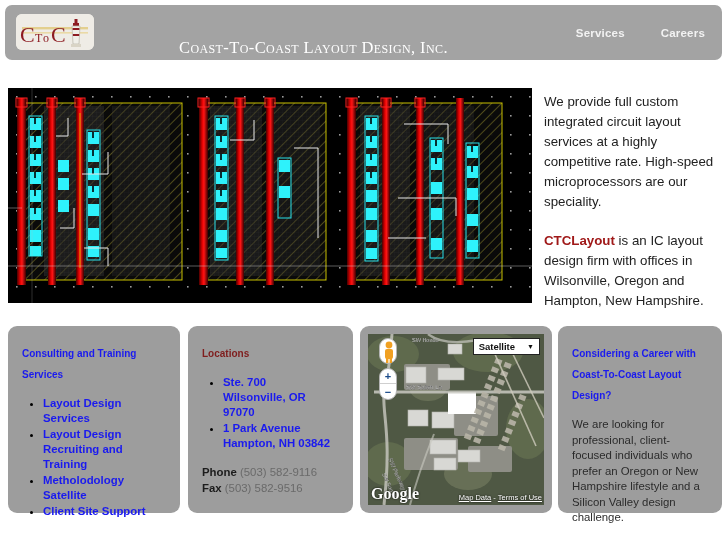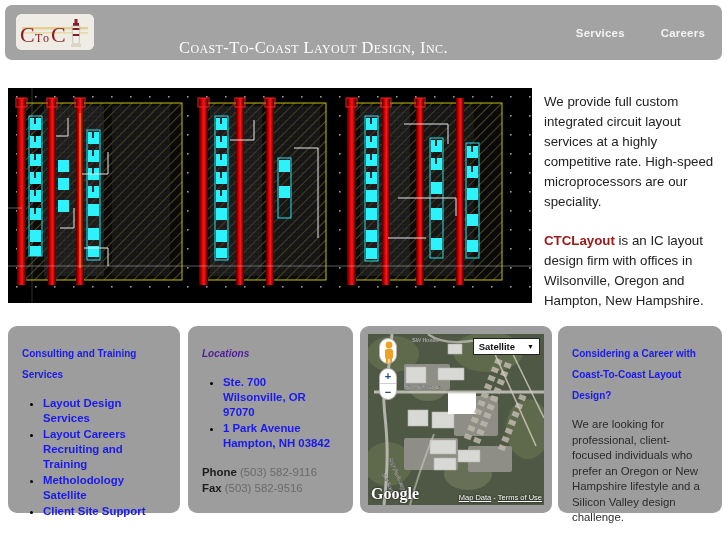--- a/index.html
+++ b/index.html
@@ -75,21 +75,21 @@
   #panel-map       { left: 360px; width: 192px; padding: 8px; }
   #panel-careers   { left: 558px; width: 164px; }
 
   .panel-inner { padding: 17px 14px 0 14px; }
 
   .panel-title {
     font-size: 10px; font-weight: bold; line-height: 21px;
     margin-bottom: 11px;
   }
   .panel-title.link { color: #1a1aef; }
-  .panel-title.olive { color: #4c1d95; font-style: italic; }
+  .panel-title.olive { color: #7f1d1d; }
 
   .panel ul { list-style: disc; margin: 0 0 0 21px; padding: 0; }
   .panel li { font-size: 11.4px; line-height: 15px; margin-bottom: 1px; color: #000; }
   .panel li a, .panel li span.addr {
     color: #1a1aef; font-weight: bold; text-decoration: none;
     display: block;
   }
   .contact { margin-top: 13px; font-size: 11.4px; line-height: 16px; }
   .contact .lbl { font-weight: bold; color: #1c1c1c; }
   .contact .val { color: #6a6a6a; }
@@ -367,21 +367,21 @@
   </div>
 
   <div class="panel" id="panel-services">
     <div class="panel-inner">
       <div class="panel-title link">Consulting and Training Services</div>
       <ul>
         <li>
             <a href="#">Layout Design Services</a>
           </li>
         <li>
-            <a href="#">Layout Careers Recruiting and Training</a>
+            <a href="#">Layout Design Recruiting and Training</a>
           </li>
         <li>
             <a href="#">Metholodology Satellite</a>
           </li>
         <li>
             <a href="#">Client Site Support</a>
           </li>
       </ul>
     </div>
   </div>

